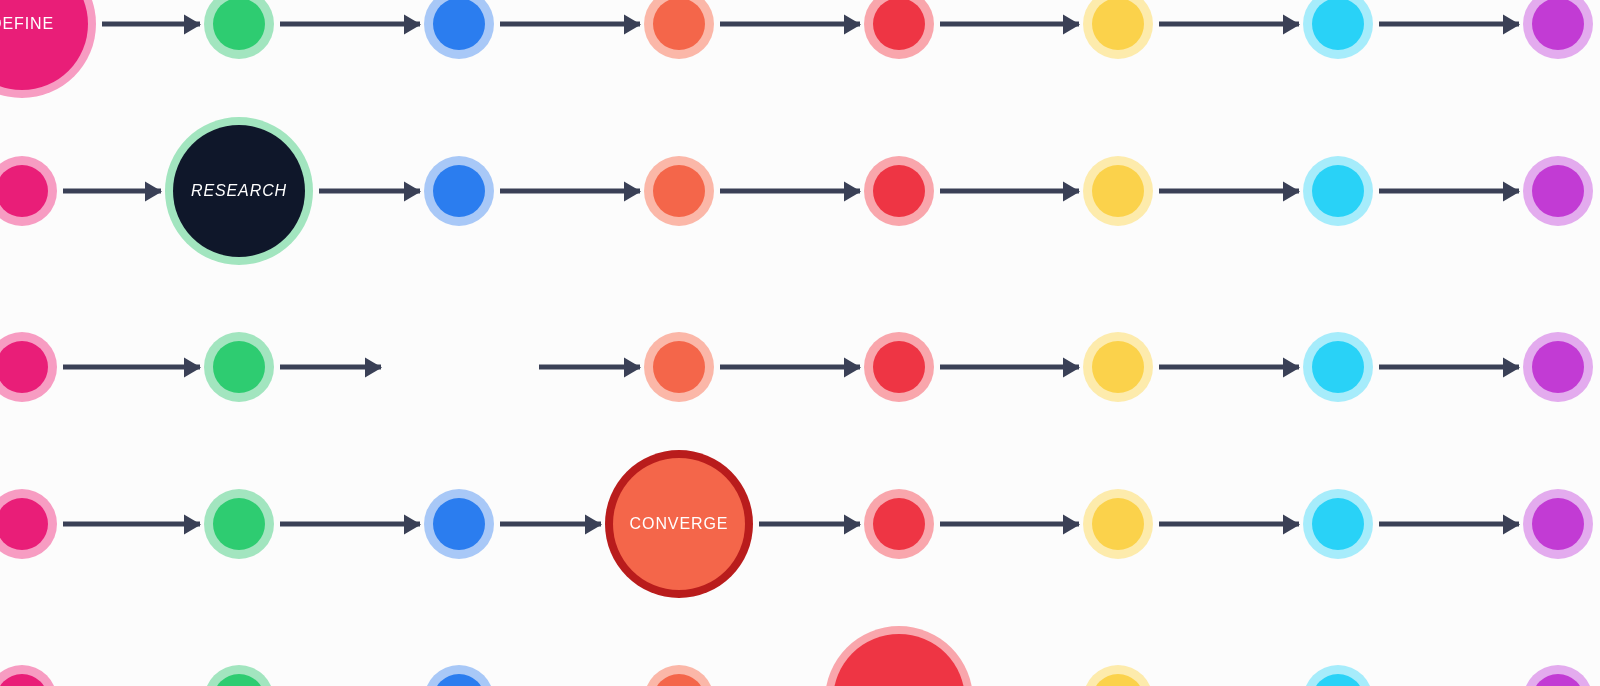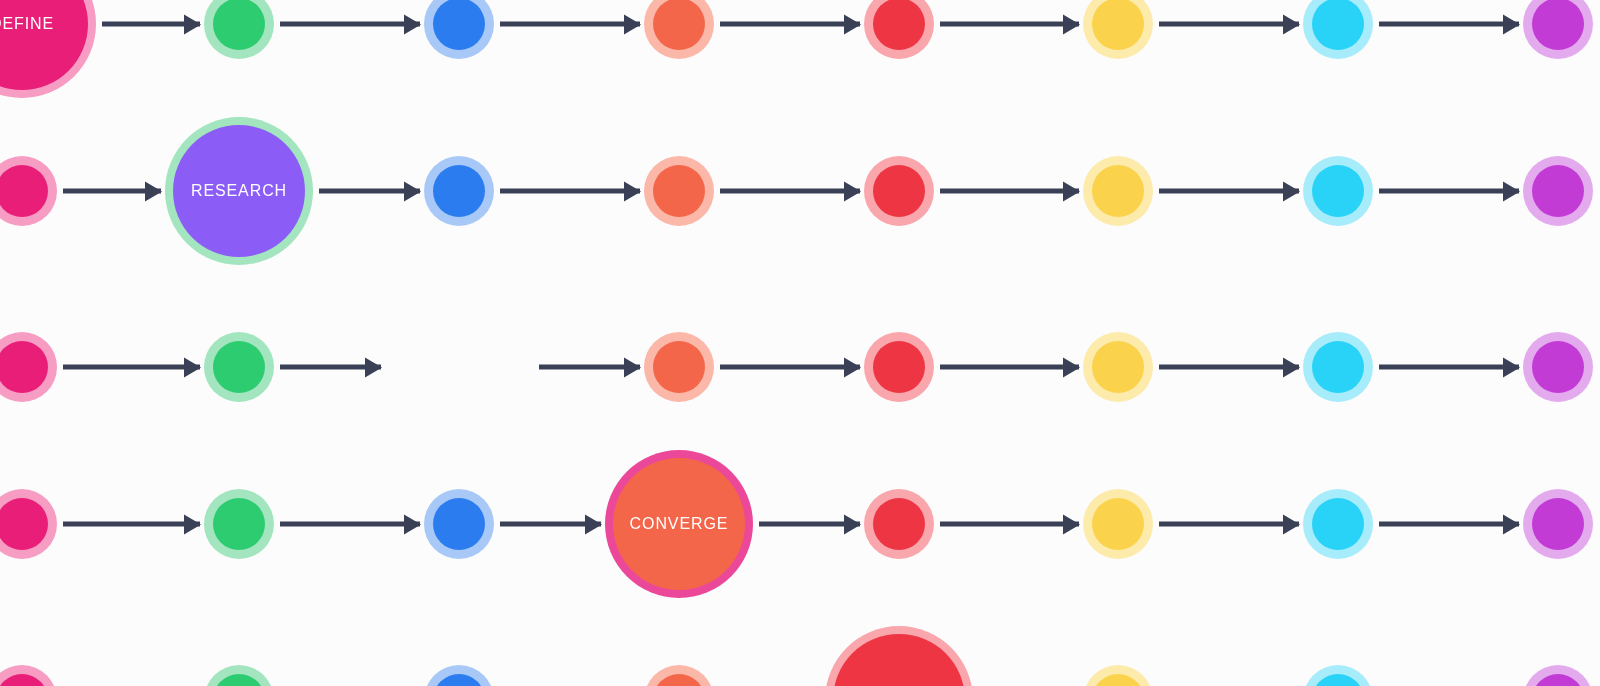--- a/index.html
+++ b/index.html
@@ -148,21 +148,21 @@
       <div class="connector" style="left: 1159px; top: 191px; width: 140px; height: 5px; background: rgb(58, 64, 86);">
         <span class="head" style="border-left-color: rgb(58, 64, 86);"></span>
       </div>
       <div class="connector" style="left: 1379px; top: 191px; width: 140px; height: 5px; background: rgb(58, 64, 86);">
         <span class="head" style="border-left-color: rgb(58, 64, 86);"></span>
       </div>
       <div class="node small" style="left: 22px; top: 191px; background: rgb(247, 156, 194);">
         <div class="core" style="background: rgb(233, 30, 120);"></div>
       </div>
       <div class="node large" style="left: 239px; top: 191px; background: rgb(162, 229, 191);">
-        <div class="core" style="background: #8b5cf6;">
+        <div class="core" style="background: #0f172a; font-style: italic;">
           <span class="node-label" style="color: rgb(255, 255, 255); font-size: 16px;">RESEARCH</span>
         </div>
       </div>
       <div class="node small" style="left: 459px; top: 191px; background: rgb(168, 200, 247);">
         <div class="core" style="background: rgb(43, 125, 239);"></div>
       </div>
       <div class="node small" style="left: 679px; top: 191px; background: rgb(251, 183, 168);">
         <div class="core" style="background: rgb(244, 102, 74);"></div>
       </div>
       <div class="node small" style="left: 899px; top: 191px; background: rgb(249, 166, 172);">
@@ -246,21 +246,21 @@
       </div>
       <div class="node small" style="left: 22px; top: 524px; background: rgb(247, 156, 194);">
         <div class="core" style="background: rgb(233, 30, 120);"></div>
       </div>
       <div class="node small" style="left: 239px; top: 524px; background: rgb(162, 229, 191);">
         <div class="core" style="background: rgb(46, 204, 113);"></div>
       </div>
       <div class="node small" style="left: 459px; top: 524px; background: rgb(168, 200, 247);">
         <div class="core" style="background: rgb(43, 125, 239);"></div>
       </div>
-      <div class="node large" style="left: 679px; top: 524px; background: #ec4899;">
+      <div class="node large" style="left: 679px; top: 524px; background: #b91c1c;">
         <div class="core" style="background: rgb(244, 102, 74);">
           <span class="node-label" style="color: rgb(255, 255, 255); font-size: 16px;">CONVERGE</span>
         </div>
       </div>
       <div class="node small" style="left: 899px; top: 524px; background: rgb(249, 166, 172);">
         <div class="core" style="background: rgb(238, 53, 68);"></div>
       </div>
       <div class="node small" style="left: 1118px; top: 524px; background: rgb(253, 235, 172);">
         <div class="core" style="background: rgb(251, 210, 75);"></div>
       </div>

